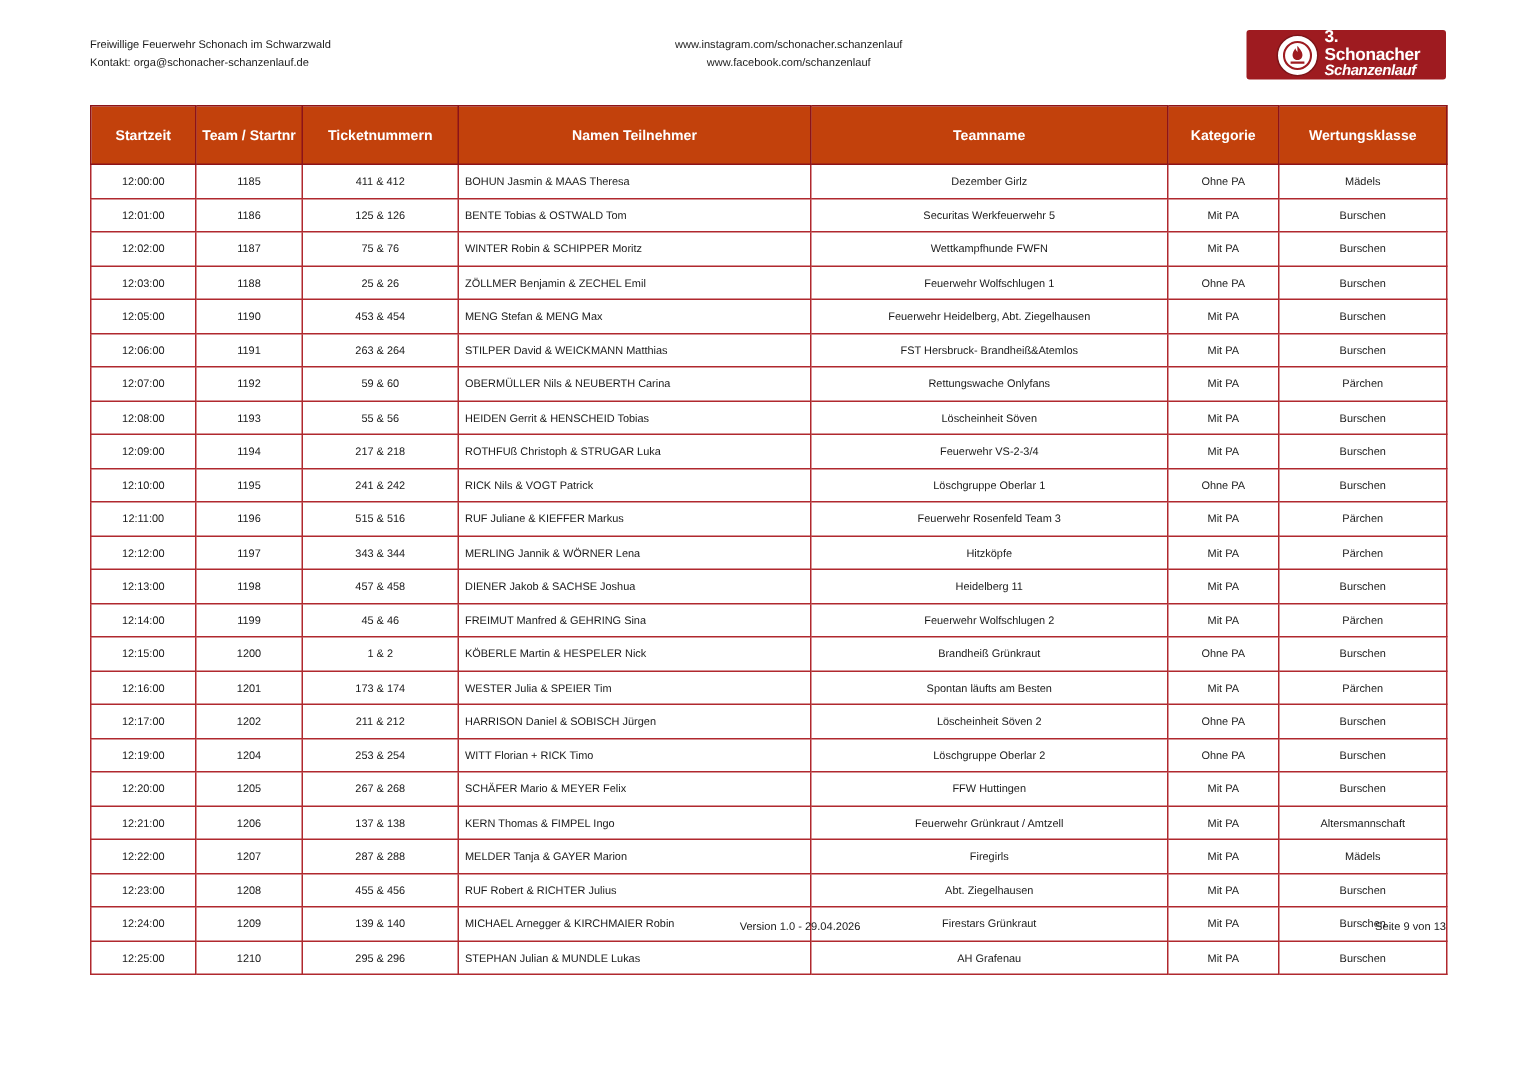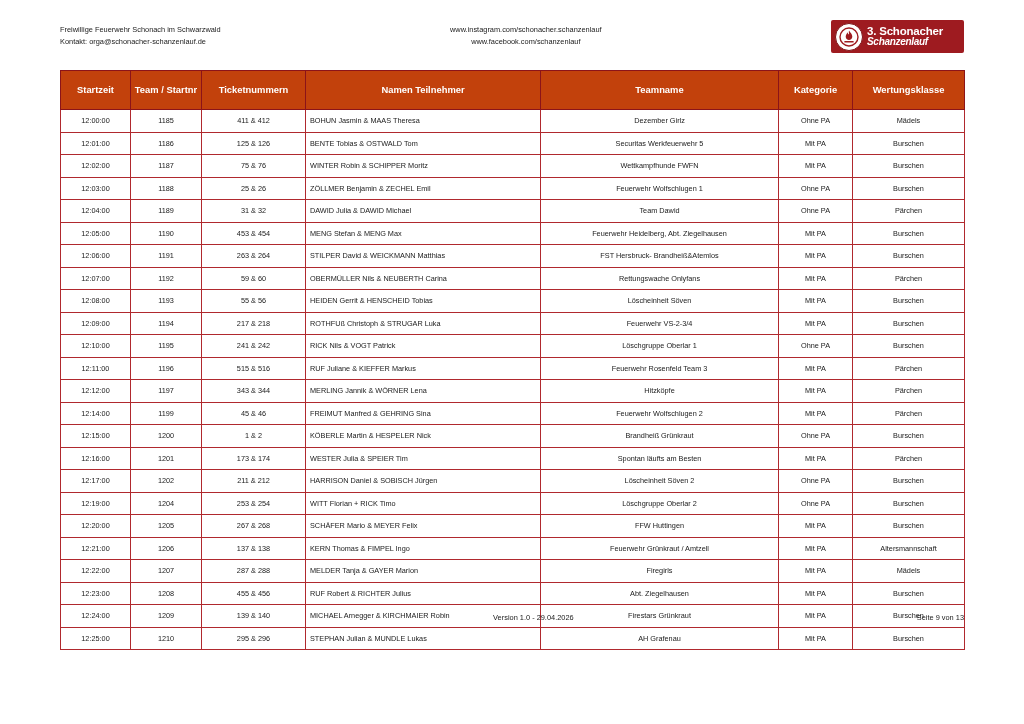--- a/index.html
+++ b/index.html
@@ -46,21 +46,21 @@
     padding-top: 4px;
     flex: 1;
   }
   .header-right {
     width: 133px;
     height: 33px;
     background: #9e1b20;
     border-radius: 2px;
     display: flex;
     align-items: center;
-    padding: 0 4px;
+    padding: 0 20px;
     box-sizing: border-box;
   }
   .logo-badge {
     width: 26px;
     height: 26px;
     border-radius: 50%;
     background: #ffffff;
     border: 1.5px solid #7d1418;
     display: flex;
     align-items: center;
@@ -232,29 +232,20 @@
         <tr>
           <td class="c-start">12:03:00</td>
           <td class="c-team">1188</td>
           <td class="c-ticket">25 &amp; 26</td>
           <td class="c-names">ZÖLLMER Benjamin &amp; ZECHEL Emil</td>
           <td class="c-teamname">Feuerwehr Wolfschlugen 1</td>
           <td class="c-kat">Ohne PA</td>
           <td class="c-wert">Burschen</td>
         </tr>
         <tr>
-          <td class="c-start">12:04:00</td>
-          <td class="c-team">1189</td>
-          <td class="c-ticket">31 &amp; 32</td>
-          <td class="c-names">DAWID Julia &amp; DAWID Michael</td>
-          <td class="c-teamname">Team Dawid</td>
-          <td class="c-kat">Ohne PA</td>
-          <td class="c-wert">Pärchen</td>
-        </tr>
-        <tr>
           <td class="c-start">12:05:00</td>
           <td class="c-team">1190</td>
           <td class="c-ticket">453 &amp; 454</td>
           <td class="c-names">MENG Stefan &amp; MENG Max</td>
           <td class="c-teamname">Feuerwehr Heidelberg, Abt. Ziegelhausen</td>
           <td class="c-kat">Mit PA</td>
           <td class="c-wert">Burschen</td>
         </tr>
         <tr>
           <td class="c-start">12:06:00</td>
@@ -313,20 +304,29 @@
         <tr>
           <td class="c-start">12:12:00</td>
           <td class="c-team">1197</td>
           <td class="c-ticket">343 &amp; 344</td>
           <td class="c-names">MERLING Jannik &amp; WÖRNER Lena</td>
           <td class="c-teamname">Hitzköpfe</td>
           <td class="c-kat">Mit PA</td>
           <td class="c-wert">Pärchen</td>
         </tr>
         <tr>
+          <td class="c-start">12:13:00</td>
+          <td class="c-team">1198</td>
+          <td class="c-ticket">457 &amp; 458</td>
+          <td class="c-names">DIENER Jakob &amp; SACHSE Joshua</td>
+          <td class="c-teamname">Heidelberg 11</td>
+          <td class="c-kat">Mit PA</td>
+          <td class="c-wert">Burschen</td>
+        </tr>
+        <tr>
           <td class="c-start">12:14:00</td>
           <td class="c-team">1199</td>
           <td class="c-ticket">45 &amp; 46</td>
           <td class="c-names">FREIMUT Manfred &amp; GEHRING Sina</td>
           <td class="c-teamname">Feuerwehr Wolfschlugen 2</td>
           <td class="c-kat">Mit PA</td>
           <td class="c-wert">Pärchen</td>
         </tr>
         <tr>
           <td class="c-start">12:15:00</td>

